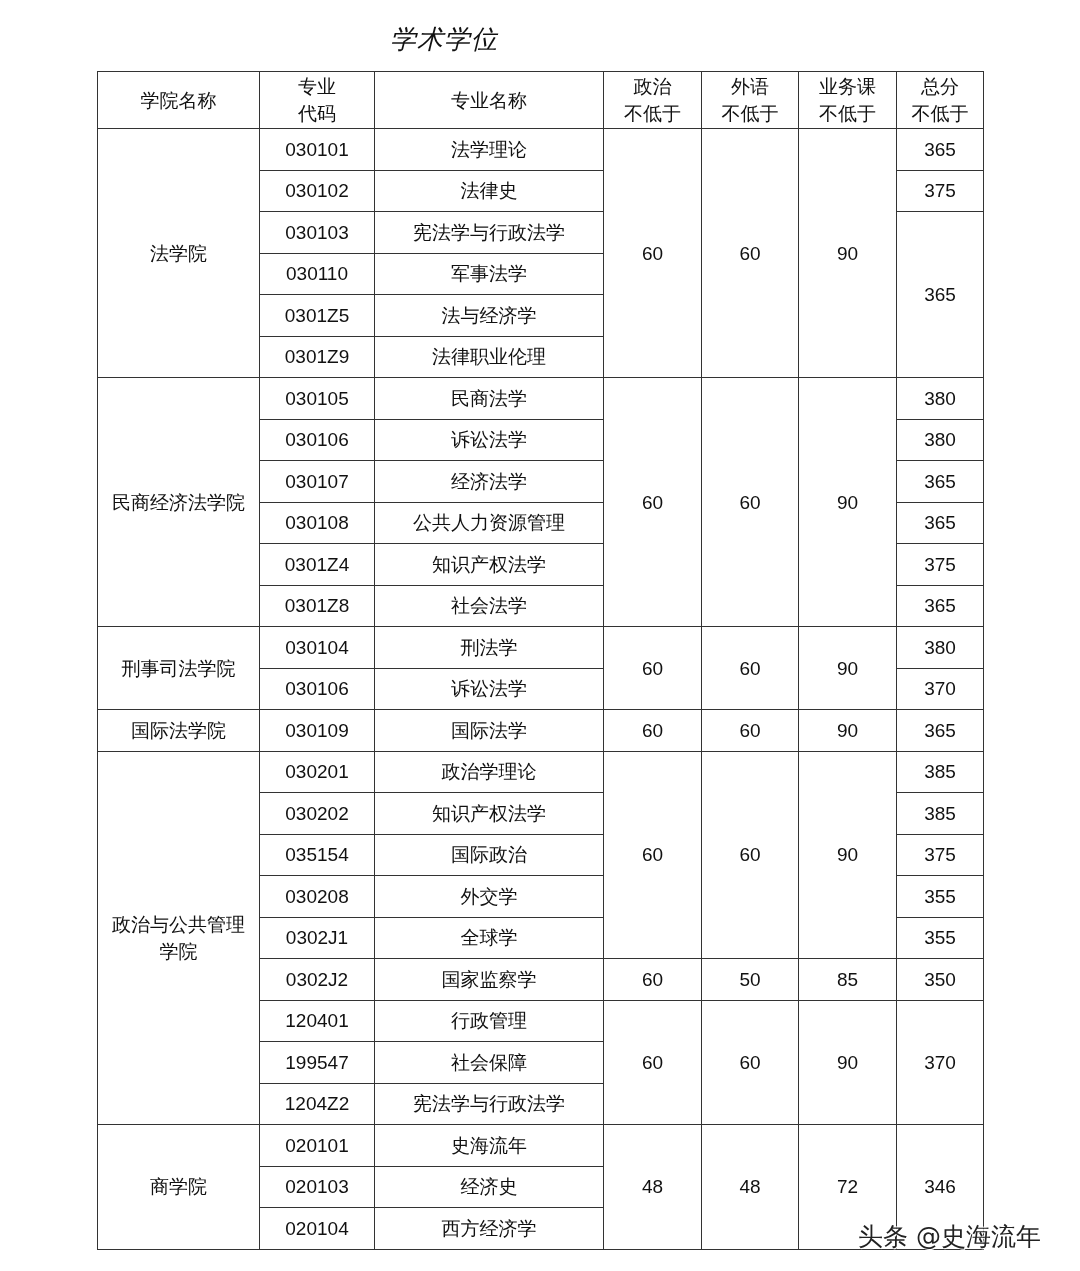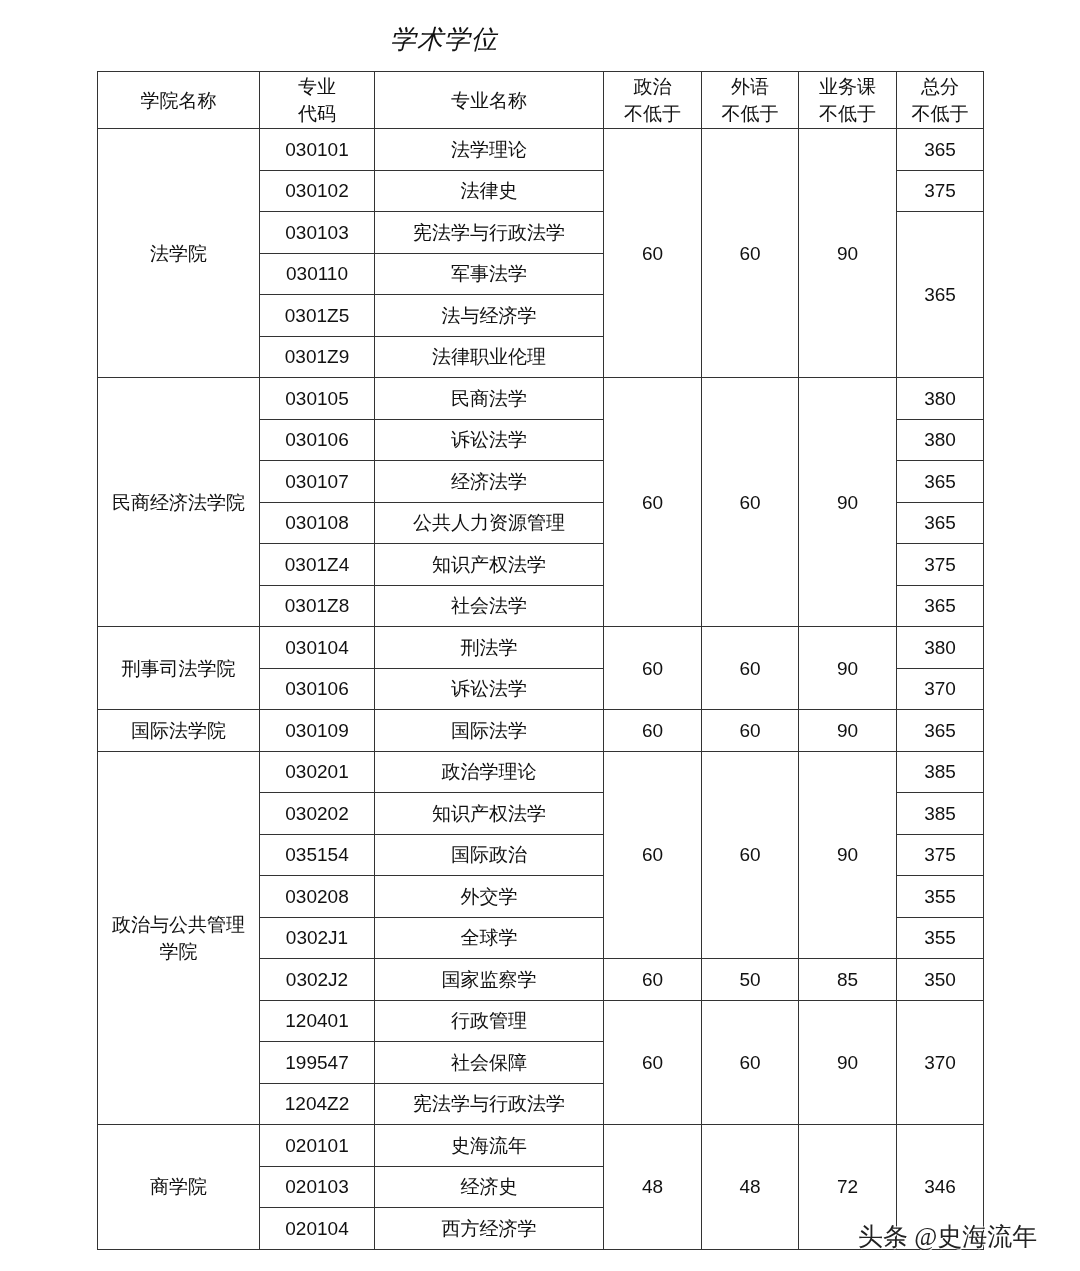--- a/index.html
+++ b/index.html
@@ -7,21 +7,21 @@
          font-family:"DejaVu Sans", "Liberation Sans", sans-serif; color:#111; }
   .title { position:absolute; top:22px; left:0; width:888px; text-align:center;
            font-size:26px; letter-spacing:1px;font-style:italic; }
   table { position:absolute; left:97px; top:71px; border-collapse:collapse; table-layout:fixed; }
   td, th { border:1.5px solid #333; text-align:center; vertical-align:middle; padding:0;
            font-weight:normal; font-size:19px; line-height:27px; }
   th { height:56px; }
   td { height:40.5px; }
   .num { font-family:"Liberation Sans", sans-serif; font-size:19px; }
   .watermark { position:absolute; left:858px; top:1220px; font-size:25px; color:#222;
-               text-shadow:1px 1px 0 #fff, -1px -1px 0 #fff; letter-spacing:0px; white-space:nowrap;font-family:Liberation Serif, serif; }
+               text-shadow:1px 1px 0 #fff, -1px -1px 0 #fff; letter-spacing:0px; white-space:nowrap; }
 </style>
 </head>
 <body>
 
 <div class="title">学术学位</div>
 
 <table>
   <colgroup>
     <col style="width:162px">
       <col style="width:115px">

